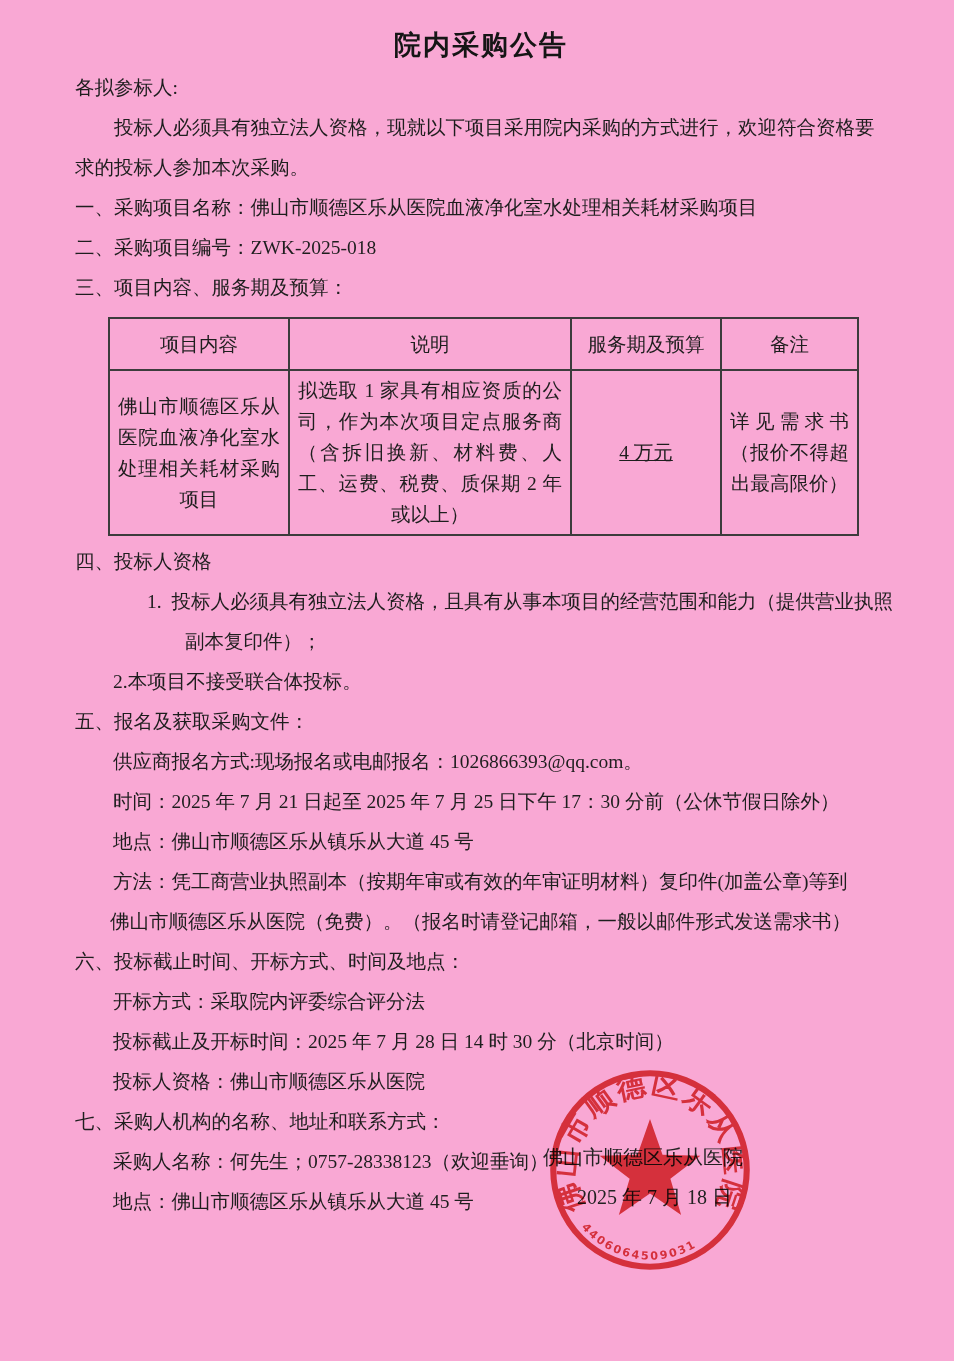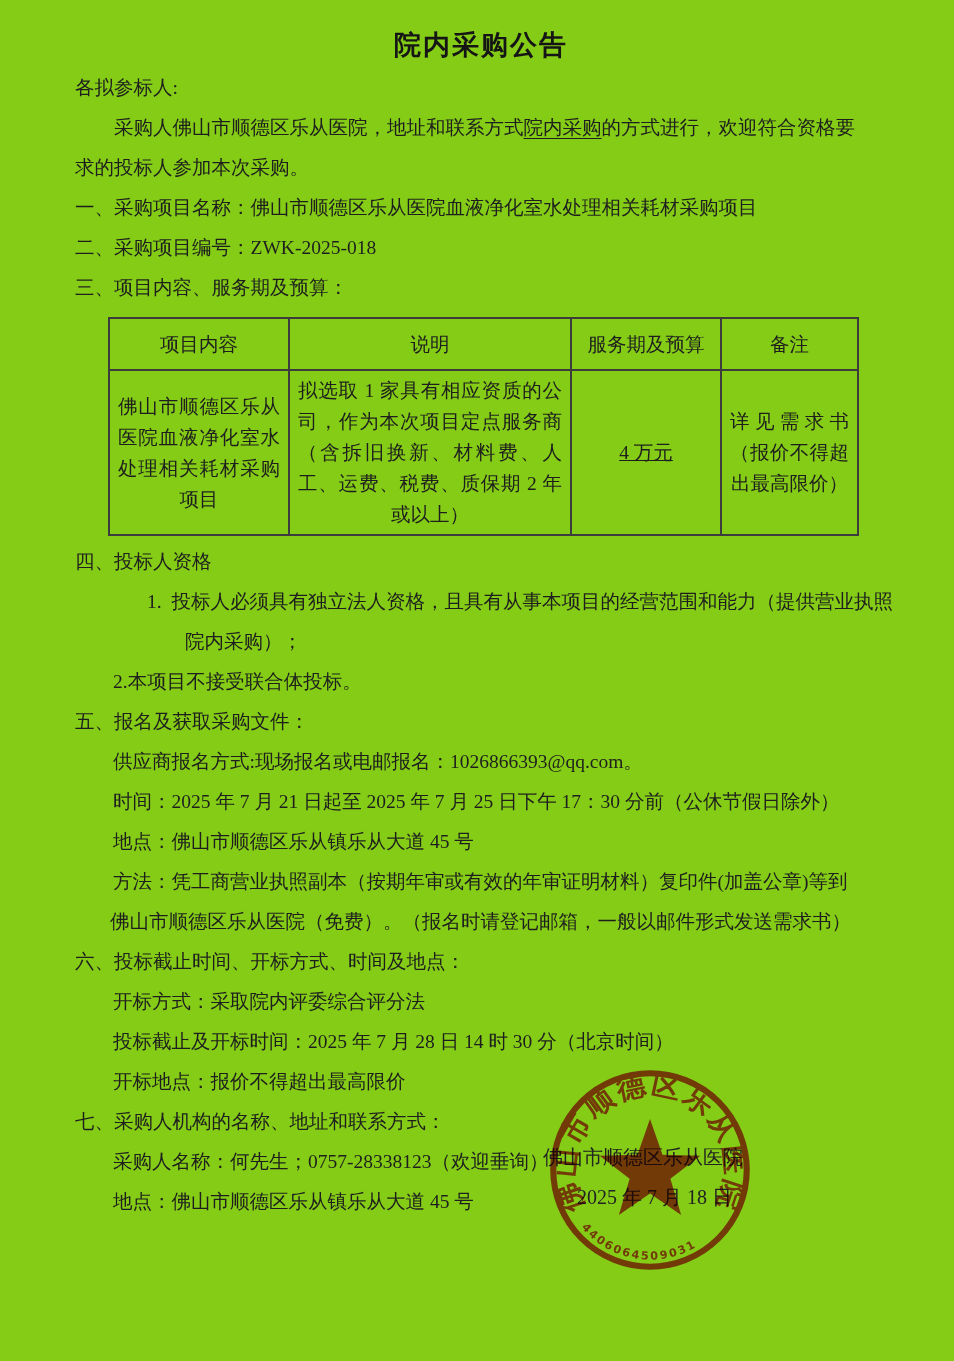--- a/index.html
+++ b/index.html
@@ -1,36 +1,36 @@
 <!DOCTYPE html>
 <html><head>
 <meta charset="utf-8">
 <style>
   html,body { margin:0; padding:0; background:#9a9a9a; }
   .page {
     position:relative;
     width:954px; height:1361px;
     margin:0 auto;
-    background:#84cc16;
+    background:#f9a8d4;
     font-family:"Liberation Serif","DejaVu Serif",serif;
     color:#1e1e1e;
     overflow:hidden;
   }
   .content { position:absolute; left:75px; top:26px; width:812px; }
   .doc-title {
     text-align:center; font-size:27px; font-weight:bold;
     letter-spacing:2px; line-height:38px; margin:0 0 4px 0; color:#151515;
   }
   .line { font-size:19.5px; line-height:40px; white-space:pre; }
   .indent-2 { padding-left:39px; }
   .indent-item1 { padding-left:72px;font-family:Liberation Serif, serif; }
   .indent-item1b { padding-left:110px; }
   .indent-body { padding-left:38px; }
   .indent-body2 { padding-left:35px; }
-  .u { text-decoration:underline; text-underline-offset:4px; }
+  .u { text-underline-offset:4px; }
 
   table.spec {
     border-collapse:collapse; table-layout:fixed;
     margin:9px 0 6px 33px; width:749px;
   }
   table.spec th, table.spec td {
     border:2px solid #3c3c3c; font-weight:normal;
     font-size:19.5px; padding:4px 8px; vertical-align:middle;
   }
   table.spec th { height:42px; text-align:center; }
@@ -49,21 +49,21 @@
 </head>
 <body>
 
 <div class="page">
   <div class="content">
 
     <div class="doc-title">院内采购公告</div>
 
     <div class="line">各拟参标人:</div>
 
-    <div class="line indent-2"><span>采购人佛山市顺德区乐从医院，地址和联系方式</span><span class="u">院内采购</span><span>的方式进行，欢迎符合资格要</span></div>
+    <div class="line indent-2"><span>投标人必须具有独立法人资格，现就以下项目采用</span><span class="u">院内采购</span><span>的方式进行，欢迎符合资格要</span></div>
     <div class="line">求的投标人参加本次采购。</div>
 
     <div class="line">一、采购项目名称：佛山市顺德区乐从医院血液净化室水处理相关耗材采购项目</div>
     <div class="line">二、采购项目编号：ZWK-2025-018</div>
     <div class="line">三、项目内容、服务期及预算：</div>
 
     <table class="spec">
       <colgroup>
           <col class="col1">
           <col class="col2">
@@ -81,34 +81,34 @@
         <td class="c-just">佛山市顺德区乐从医院血液净化室水处理相关耗材采购项目</td>
         <td class="c-just">拟选取 1 家具有相应资质的公司，作为本次项目定点服务商（含拆旧换新、材料费、人工、运费、税费、质保期 2 年或以上）</td>
         <td class="c-center">4 万元</td>
         <td class="c-just">详见需求书（报价不得超出最高限价）</td>
       </tr>
     </tbody>
       </table>
 
     <div class="line">四、投标人资格</div>
     <div class="line indent-item1">1.  投标人必须具有独立法人资格，且具有从事本项目的经营范围和能力（提供营业执照</div>
-    <div class="line indent-item1b">院内采购）；</div>
+    <div class="line indent-item1b">副本复印件）；</div>
     <div class="line indent-body">2.本项目不接受联合体投标。</div>
 
     <div class="line">五、报名及获取采购文件：</div>
     <div class="line indent-body">供应商报名方式:现场报名或电邮报名：1026866393@qq.com。</div>
     <div class="line indent-body">时间：2025 年 7 月 21 日起至 2025 年 7 月 25 日下午 17：30 分前（公休节假日除外）</div>
     <div class="line indent-body">地点：佛山市顺德区乐从镇乐从大道 45 号</div>
     <div class="line indent-body">方法：凭工商营业执照副本（按期年审或有效的年审证明材料）复印件(加盖公章)等到</div>
     <div class="line indent-body2">佛山市顺德区乐从医院（免费）。（报名时请登记邮箱，一般以邮件形式发送需求书）</div>
 
     <div class="line">六、投标截止时间、开标方式、时间及地点：</div>
     <div class="line indent-body">开标方式：采取院内评委综合评分法</div>
     <div class="line indent-body">投标截止及开标时间：2025 年 7 月 28 日 14 时 30 分（北京时间）</div>
-    <div class="line indent-body">开标地点：报价不得超出最高限价</div>
+    <div class="line indent-body">投标人资格：佛山市顺德区乐从医院</div>
 
     <div class="line">七、采购人机构的名称、地址和联系方式：</div>
     <div class="line indent-body">采购人名称：何先生；0757-28338123（欢迎垂询）</div>
     <div class="line indent-body">地点：佛山市顺德区乐从镇乐从大道 45 号</div>
 
   </div>
 
   <div class="sign-org">佛山市顺德区乐从医院</div>
   <div class="sign-date">2025 年 7 月 18 日</div>
 

